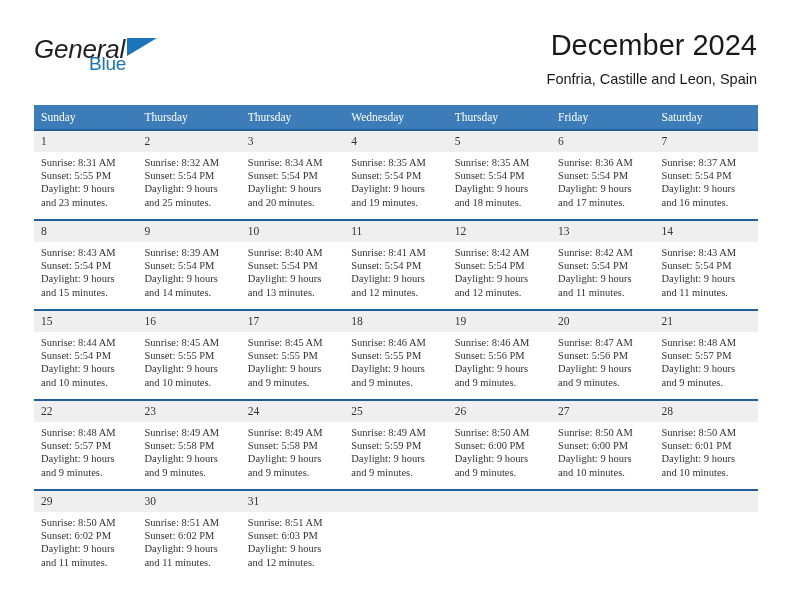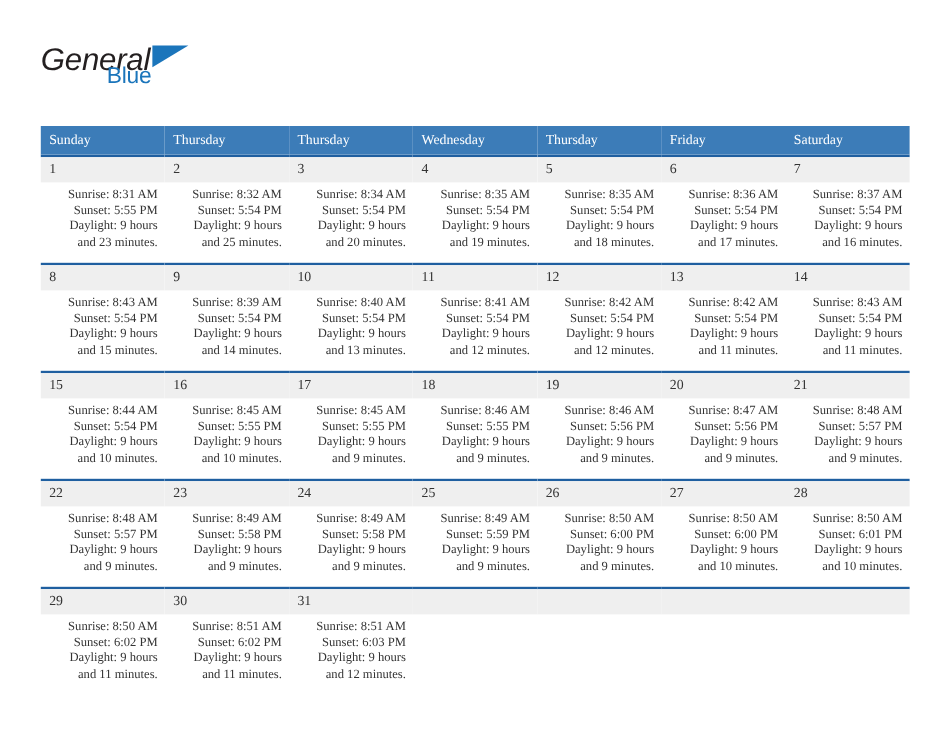--- a/index.html
+++ b/index.html
@@ -142,37 +142,40 @@
     height: 13px;
   }
   .cell.empty .daynum {
     color: transparent;
   }
   .info {
     padding: 4px 6px 0 7px;
     font-size: 10.5px;
     line-height: 13.2px;
     color: #333333;
-    text-align: right;
   }
   .info div { white-space: nowrap; }
 </style>
 </head>
 <body>
 
 <div class="page">
 
   <div class="topbar">
 
     <div class="logo">
       <span class="logo-general">General</span>
       <span class="logo-tri"></span>
       <span class="logo-blue">Blue</span>
     </div>
 
+    <div class="title-block">
+      <div class="cal-title">December 2024</div>
+      <div class="cal-subtitle">Fonfria, Castille and Leon, Spain</div>
+    </div>
 
   </div>
 
   <table class="calendar">
     <colgroup>
       <col>
         <col>
         <col>
         <col>
         <col>

